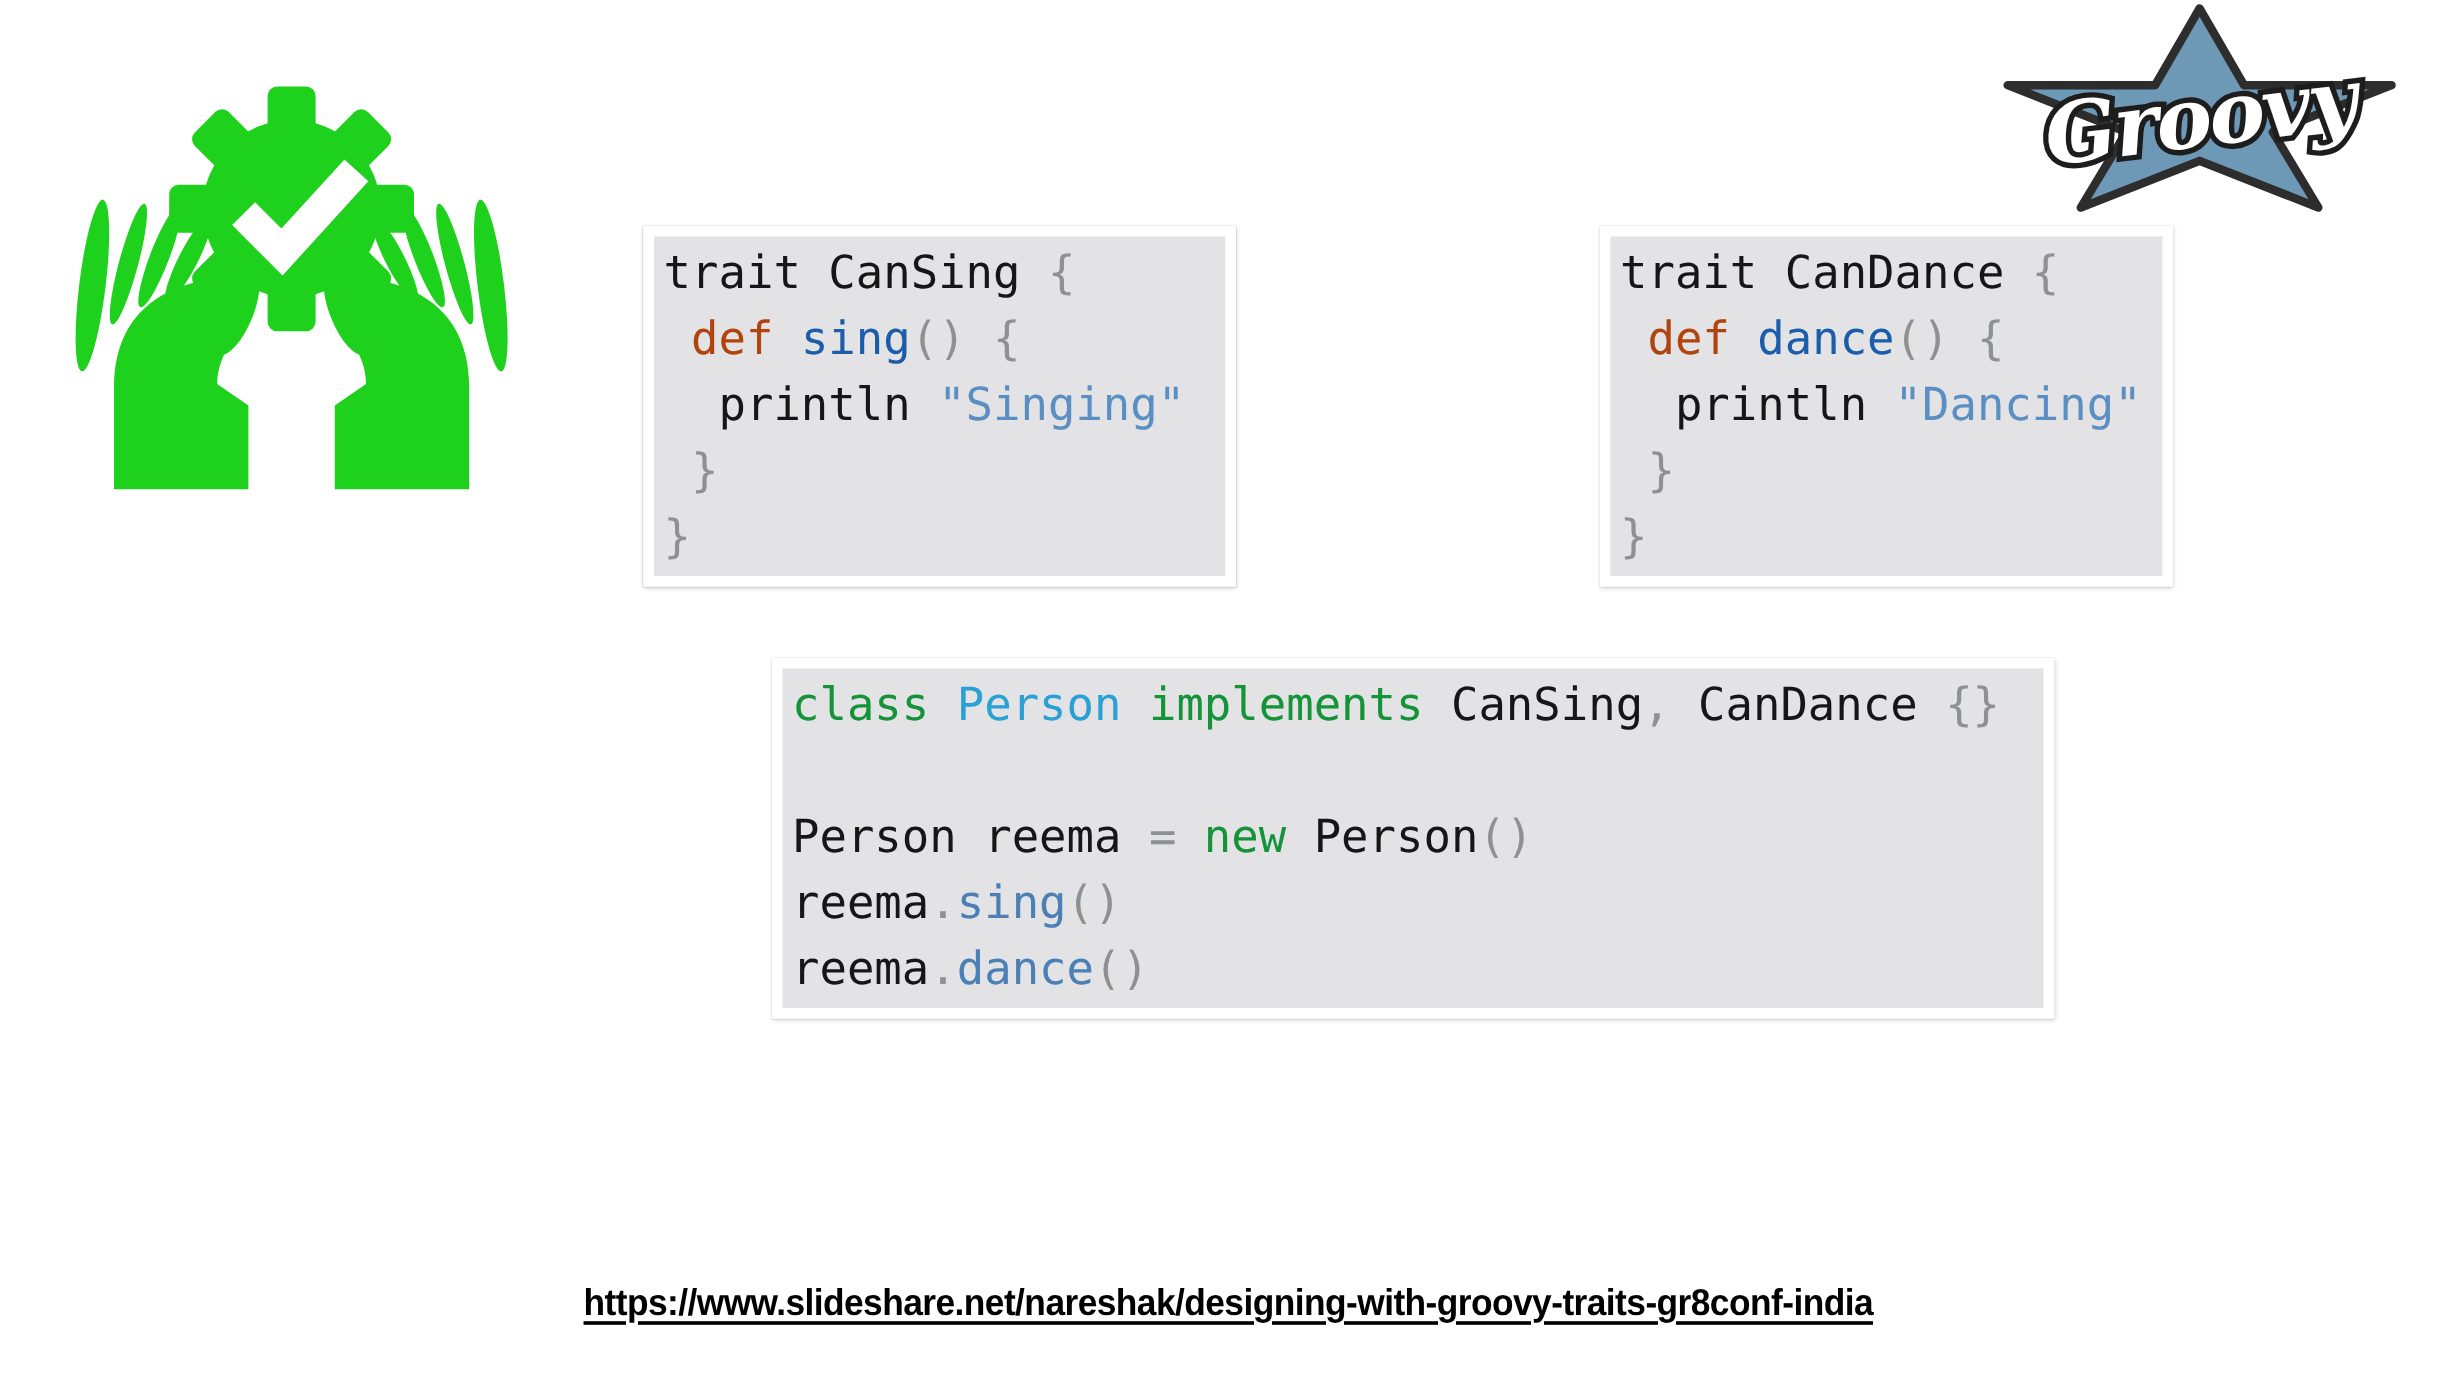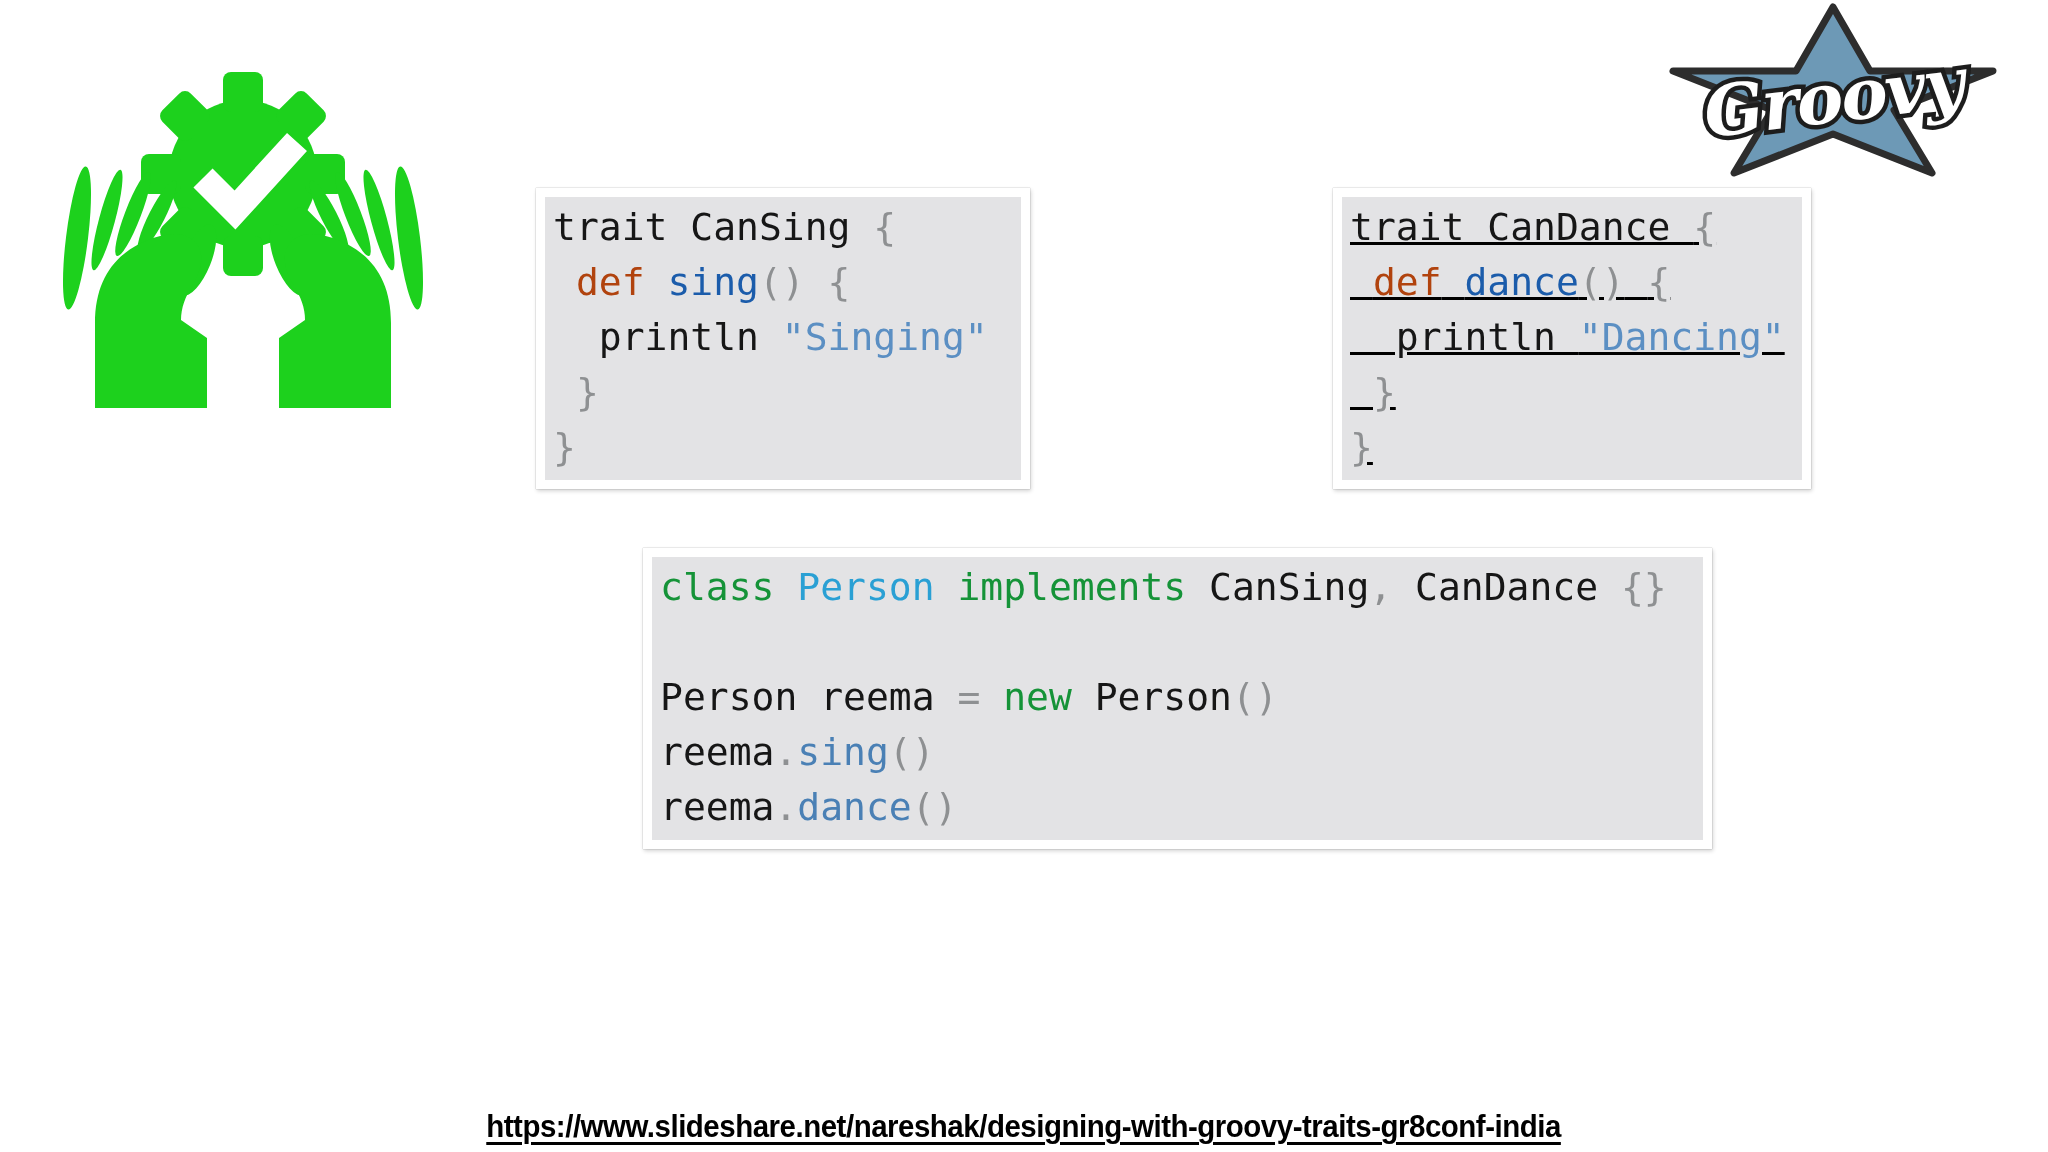--- a/index.html
+++ b/index.html
@@ -34,21 +34,21 @@
     font-size:38px;
     line-height:55px;
     padding:3px 8px;
     color:#161616;
   }
   pre.code .line{white-space:pre;}
 
   
   .src-url{
     position:absolute;
-    left:0;right:0;top:1109px;
+    left:0;right:0;top:1068px;
     text-align:center;
   }
   .src-url a{
     display:inline-block;
     color:#000;
     font-weight:bold;
     font-size:31px;
     letter-spacing:-0.5px;
     transform:scaleX(.95);
     transform-origin:center;
@@ -105,21 +105,21 @@
     <svg viewBox="0 0 330 180" width="330" height="180">
       <path d="M165,5 L202,69 L325,69 L226,108 L264,171 L165,132 L66,171 L104,108 L5,69 L128,69 Z" fill="#6d99b6" stroke="#2d2d2d" stroke-width="7" stroke-linejoin="round"></path>
       <text x="165" y="120" text-anchor="middle" transform="rotate(-7 165 95)" font-family="DejaVu Serif, serif" font-style="italic" font-weight="bold" font-size="70" letter-spacing="-2" fill="#ffffff" stroke="#1d1d1d" stroke-width="9" style="paint-order:stroke;">Groovy</text>
     </svg>
   </div>
 
   <div class="card" style="left: 536px; top: 188px; width: 494px; height: 301px; background: rgb(227, 227, 229);">
     <pre class="code"><div class="line"><span style="color: rgb(22, 22, 22);">trait CanSing </span><span style="color: rgb(142, 144, 146);">{</span></div><div class="line"><span style="color: rgb(22, 22, 22);"> </span><span style="color: rgb(177, 67, 14);">def</span><span style="color: rgb(22, 22, 22);"> </span><span style="color: rgb(27, 92, 171);">sing</span><span style="color: rgb(142, 144, 146);">()</span><span style="color: rgb(22, 22, 22);"> </span><span style="color: rgb(142, 144, 146);">{</span></div><div class="line"><span style="color: rgb(22, 22, 22);">  println </span><span style="color: rgb(91, 143, 195);">"Singing"</span></div><div class="line"><span style="color: rgb(142, 144, 146);"> }</span></div><div class="line"><span style="color: rgb(142, 144, 146);">}</span></div></pre>
   </div>
 
-  <div class="card" style="left: 1333px; top: 188px; width: 478px; height: 301px; background: rgb(227, 227, 229); text-decoration: underline;">
+  <div class="card" style="left: 1333px; top: 188px; width: 478px; height: 301px; background: rgb(227, 227, 229);">
     <pre class="code"><div class="line"><span style="color: rgb(22, 22, 22);">trait CanDance </span><span style="color: rgb(142, 144, 146);">{</span></div><div class="line"><span style="color: rgb(22, 22, 22);"> </span><span style="color: rgb(177, 67, 14);">def</span><span style="color: rgb(22, 22, 22);"> </span><span style="color: rgb(27, 92, 171);">dance</span><span style="color: rgb(142, 144, 146);">()</span><span style="color: rgb(22, 22, 22);"> </span><span style="color: rgb(142, 144, 146);">{</span></div><div class="line"><span style="color: rgb(22, 22, 22);">  println </span><span style="color: rgb(91, 143, 195);">"Dancing"</span></div><div class="line"><span style="color: rgb(142, 144, 146);"> }</span></div><div class="line"><span style="color: rgb(142, 144, 146);">}</span></div></pre>
   </div>
 
   <div class="card" style="left: 643px; top: 548px; width: 1069px; height: 301px; background: rgb(227, 227, 229);">
     <pre class="code"><div class="line"><span style="color: rgb(21, 147, 56);">class</span><span style="color: rgb(22, 22, 22);"> </span><span style="color: rgb(42, 160, 212);">Person</span><span style="color: rgb(22, 22, 22);"> </span><span style="color: rgb(21, 147, 56);">implements</span><span style="color: rgb(22, 22, 22);"> CanSing</span><span style="color: rgb(142, 144, 146);">,</span><span style="color: rgb(22, 22, 22);"> CanDance </span><span style="color: rgb(142, 144, 146);">{}</span></div><div class="line">&nbsp;</div><div class="line"><span style="color: rgb(22, 22, 22);">Person reema </span><span style="color: rgb(142, 144, 146);">=</span><span style="color: rgb(22, 22, 22);"> </span><span style="color: rgb(21, 147, 56);">new</span><span style="color: rgb(22, 22, 22);"> Person</span><span style="color: rgb(142, 144, 146);">()</span></div><div class="line"><span style="color: rgb(22, 22, 22);">reema</span><span style="color: rgb(142, 144, 146);">.</span><span style="color: rgb(74, 128, 181);">sing</span><span style="color: rgb(142, 144, 146);">()</span></div><div class="line"><span style="color: rgb(22, 22, 22);">reema</span><span style="color: rgb(142, 144, 146);">.</span><span style="color: rgb(74, 128, 181);">dance</span><span style="color: rgb(142, 144, 146);">()</span></div></pre>
   </div>
 
   <div class="src-url">
     <a href="#">https://www.slideshare.net/nareshak/designing-with-groovy-traits-gr8conf-india</a>
   </div>

